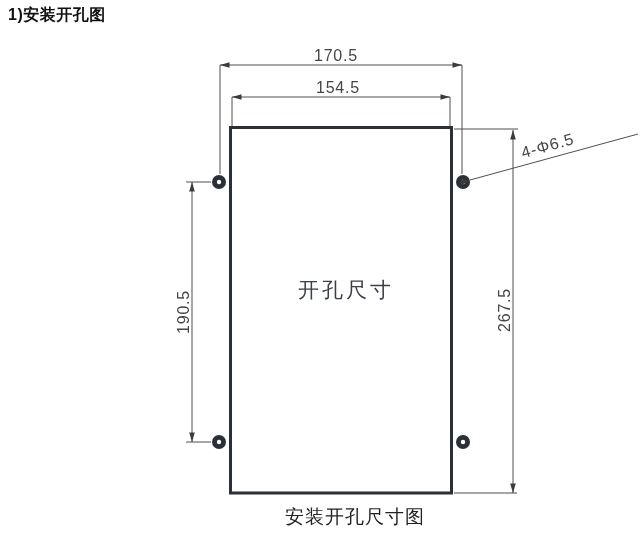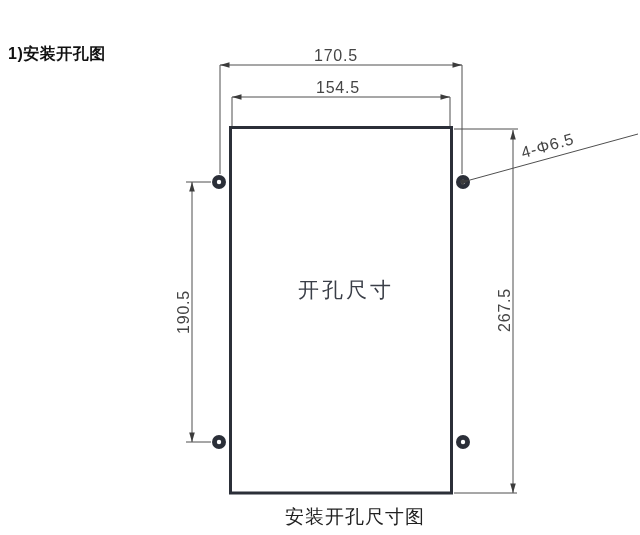--- a/index.html
+++ b/index.html
@@ -17,21 +17,20 @@
   }
   .page-title {
     position: absolute;
     left: 8px;
     top: 5px;
     font-size: 16px;
     font-weight: bold;
     color: #111111;
     letter-spacing: 0.5px;
     white-space: nowrap;
-    margin-top: 39px;
   }
   svg.drawing {
     position: absolute;
     left: 0;
     top: 0;
   }
   .dim-text {
     font-family: "Liberation Sans", sans-serif;
     font-size: 16px;
     letter-spacing: 0.8px;

